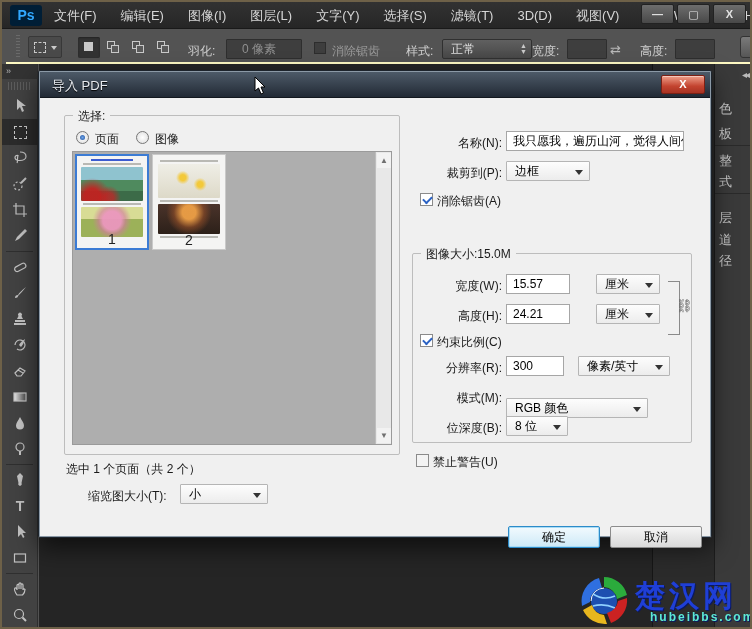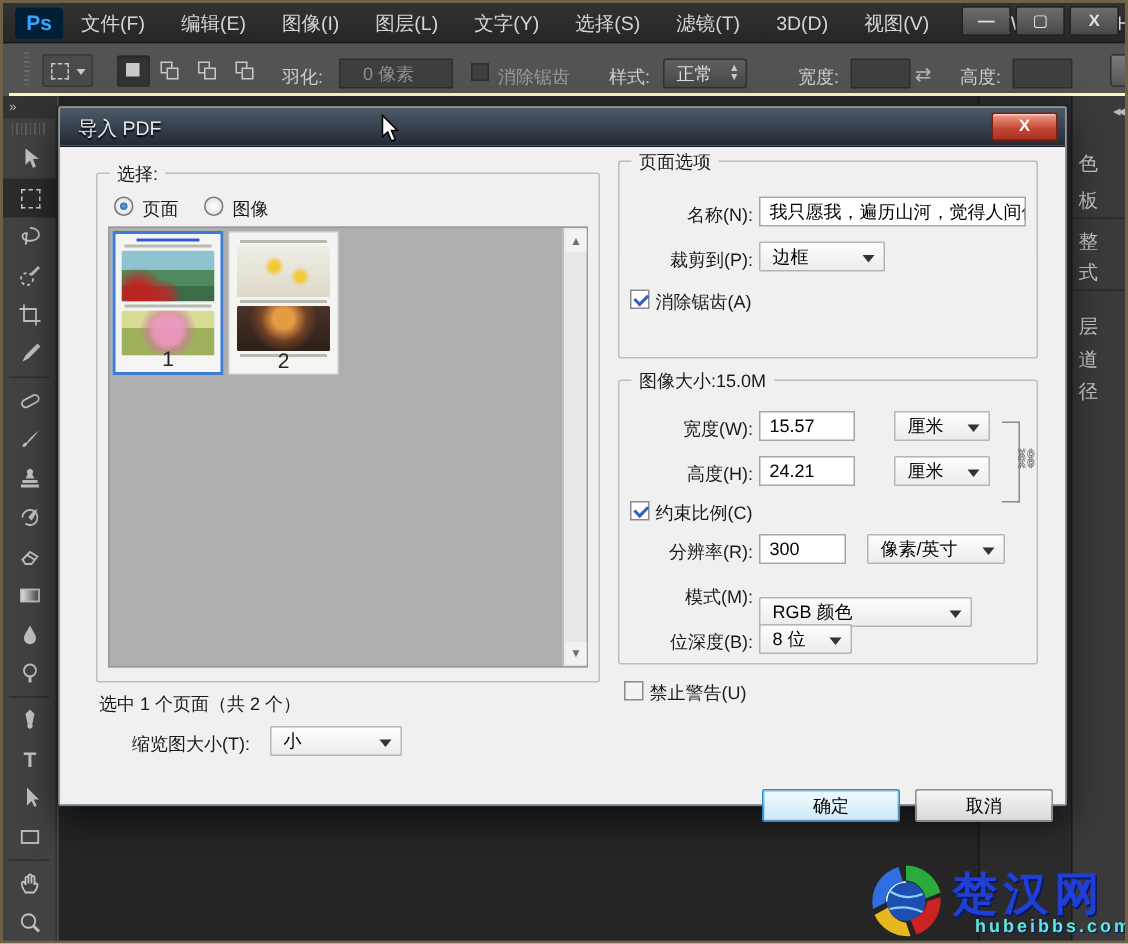--- a/index.html
+++ b/index.html
@@ -24,21 +24,21 @@
   .mode-group { position:absolute; left:72px; top:8px; display:flex; gap:3px; }
   .mode-btn { width:22px; height:21px; position:relative; border-radius:2px; }
   .mode-btn.active { background:#333; box-shadow:inset 0 1px 2px #222; }
   .sq1 { position:absolute; left:6px; top:5px; width:9px; height:9px; background:#c9c9c9; }
   .sq2 { position:absolute; left:4px; top:4px; width:8px; height:8px; border:1px solid #c9c9c9; background:transparent; }
   .sq3 { position:absolute; left:8px; top:8px; width:8px; height:8px; border:1px solid #c9c9c9; background:#5a5a5a; }
   .opt-label { position:absolute; top:14px; color:#cfcfcf; font-size:12px; white-space:nowrap; }
   .opt-label.dim { color:#9a9a9a; }
   .opt-field { position:absolute; top:10px; height:20px; background:#3e3e3e; border:1px solid #2e2e2e; border-radius:1px; color:#8f8f8f; font-size:12px; line-height:18px; padding-left:15px; }
   .opt-cb { position:absolute; left:308px; top:13px; width:12px; height:12px; background:#3e3e3e; border:1px solid #2d2d2d; }
-  .opt-dd { position:absolute; left:436px; top:10px; width:56px; height:20px; background:linear-gradient(#606060,#474747); border:1px solid #303030; border-radius:2px; color:#ddd; font-size:12px; line-height:18px; padding-left:8px; }
+  .opt-dd { position:absolute; left:436px; top:10px; width:90px; height:20px; background:linear-gradient(#606060,#474747); border:1px solid #303030; border-radius:2px; color:#ddd; font-size:12px; line-height:18px; padding-left:8px; }
   .opt-dd .spin { position:absolute; right:4px; top:3px; color:#c9c9c9; font-size:7px; line-height:6px; }
   .swap-icon { position:absolute; left:604px; top:13px; color:#b8b8b8; font-size:13px; }
   .right-clip-icon { position:absolute; right:-6px; top:7px; width:20px; height:22px; background:linear-gradient(#7a7a7a,#565656); border:1px solid #333; border-radius:3px; }
 
   
   .toolbar { position:absolute; left:0; top:62px; width:36px; height:567px; background:#424242; border-right:1px solid #2e2e2e; }
   .tb-head { height:15px; background:#333; color:#b5b5b5; font-size:9px; line-height:14px; padding-left:4px; letter-spacing:-1px; }
   .tb-grip { height:8px; background-image:repeating-linear-gradient(90deg,#5c5c5c 0 1px, transparent 1px 3px); margin:3px 6px; }
   .tool { position:relative; width:36px; height:26px; display:flex; align-items:center; justify-content:center; }
   .tool.sel { background:#2b2b2b; }
@@ -356,23 +356,20 @@
         <div class="scrollbar">
           <div class="sb-btn" style="top:1px">▲</div>
           <div class="sb-btn" style="bottom:1px">▼</div>
         </div>
       </div>
 
       <span class="lbl" style="left:26px;top:363px">选中 1 个页面（共 2 个）</span>
       <span class="lbl" style="left:48px;top:390px">缩览图大小(T):</span>
       <div class="dd" style="left:140px;top:386px;width:88px"><span>小</span><span class="tri"></span></div>
 
-      <div class="groupbox" style="left:372px;top:9px;width:280px;height:132px">
-        <span class="legend">页面选项</span>
-      </div>
       <span class="lbl r" style="left:382px;top:37px;width:80px">名称(N):</span>
       <div class="tf" style="left:466px;top:33px;width:178px">我只愿我，遍历山河，觉得人间值</div>
       <span class="lbl r" style="left:382px;top:67px;width:80px">裁剪到(P):</span>
       <div class="dd" style="left:466px;top:63px;width:84px"><span>边框</span><span class="tri"></span></div>
       <span class="cb checked" style="left:380px;top:95px"></span>
       <span class="lbl" style="left:397px;top:95px">消除锯齿(A)</span>
 
       <div class="groupbox" style="left:372px;top:155px;width:280px;height:190px">
         <span class="legend">图像大小:15.0M</span>
       </div>

